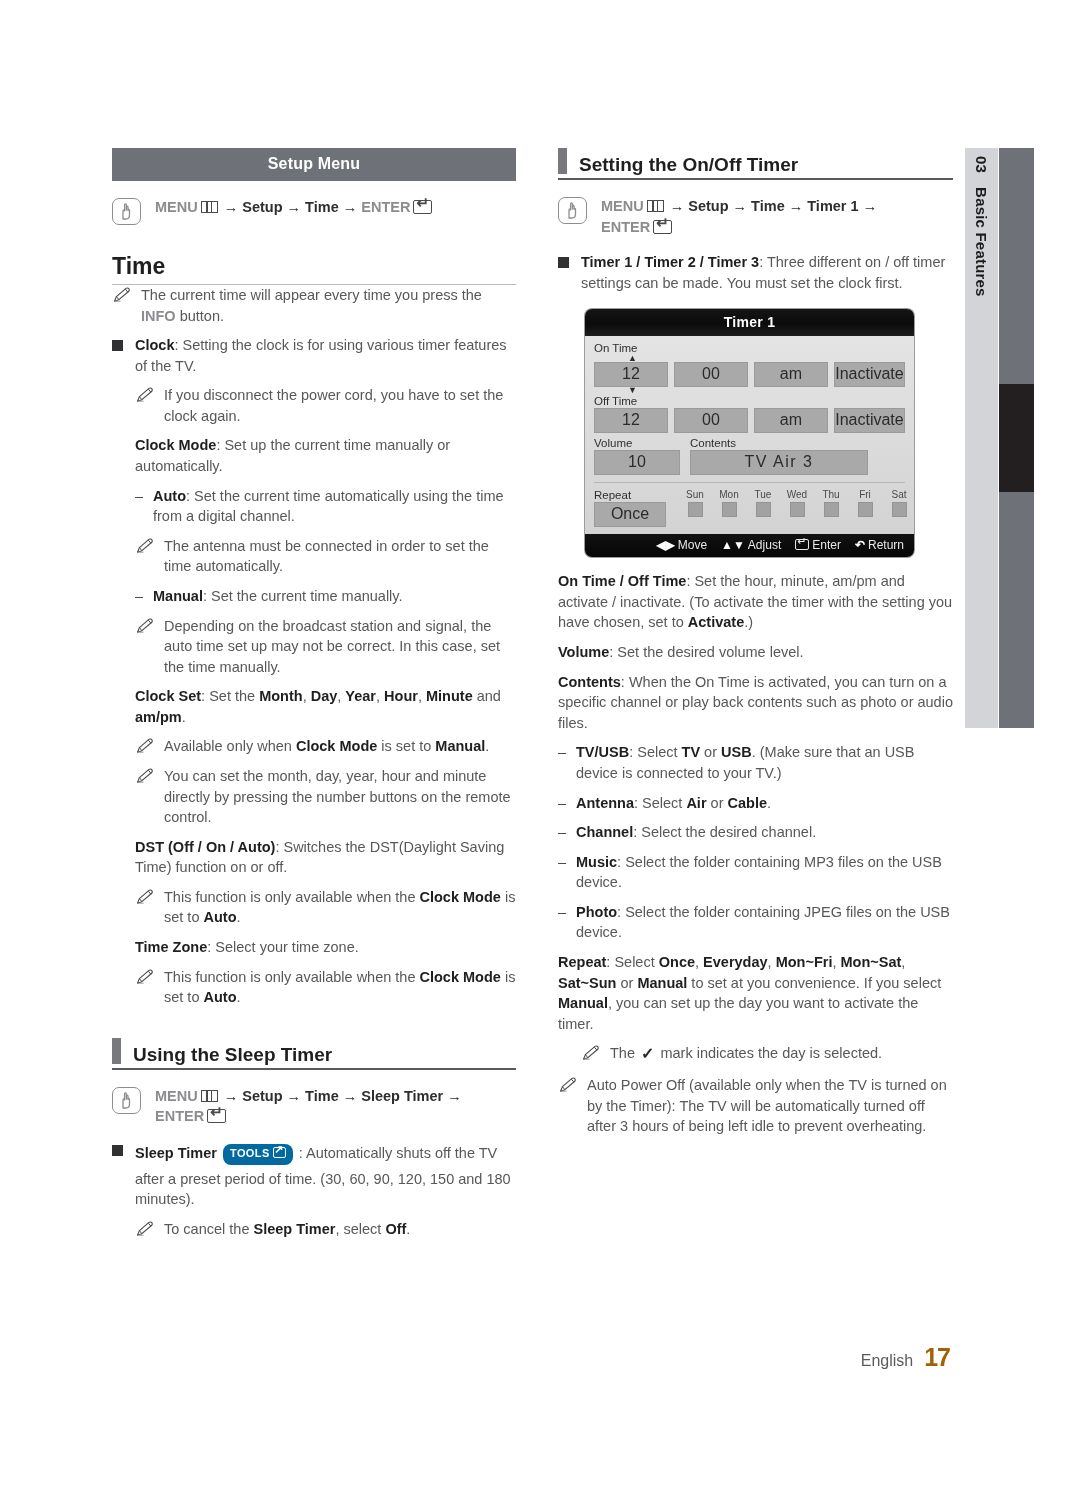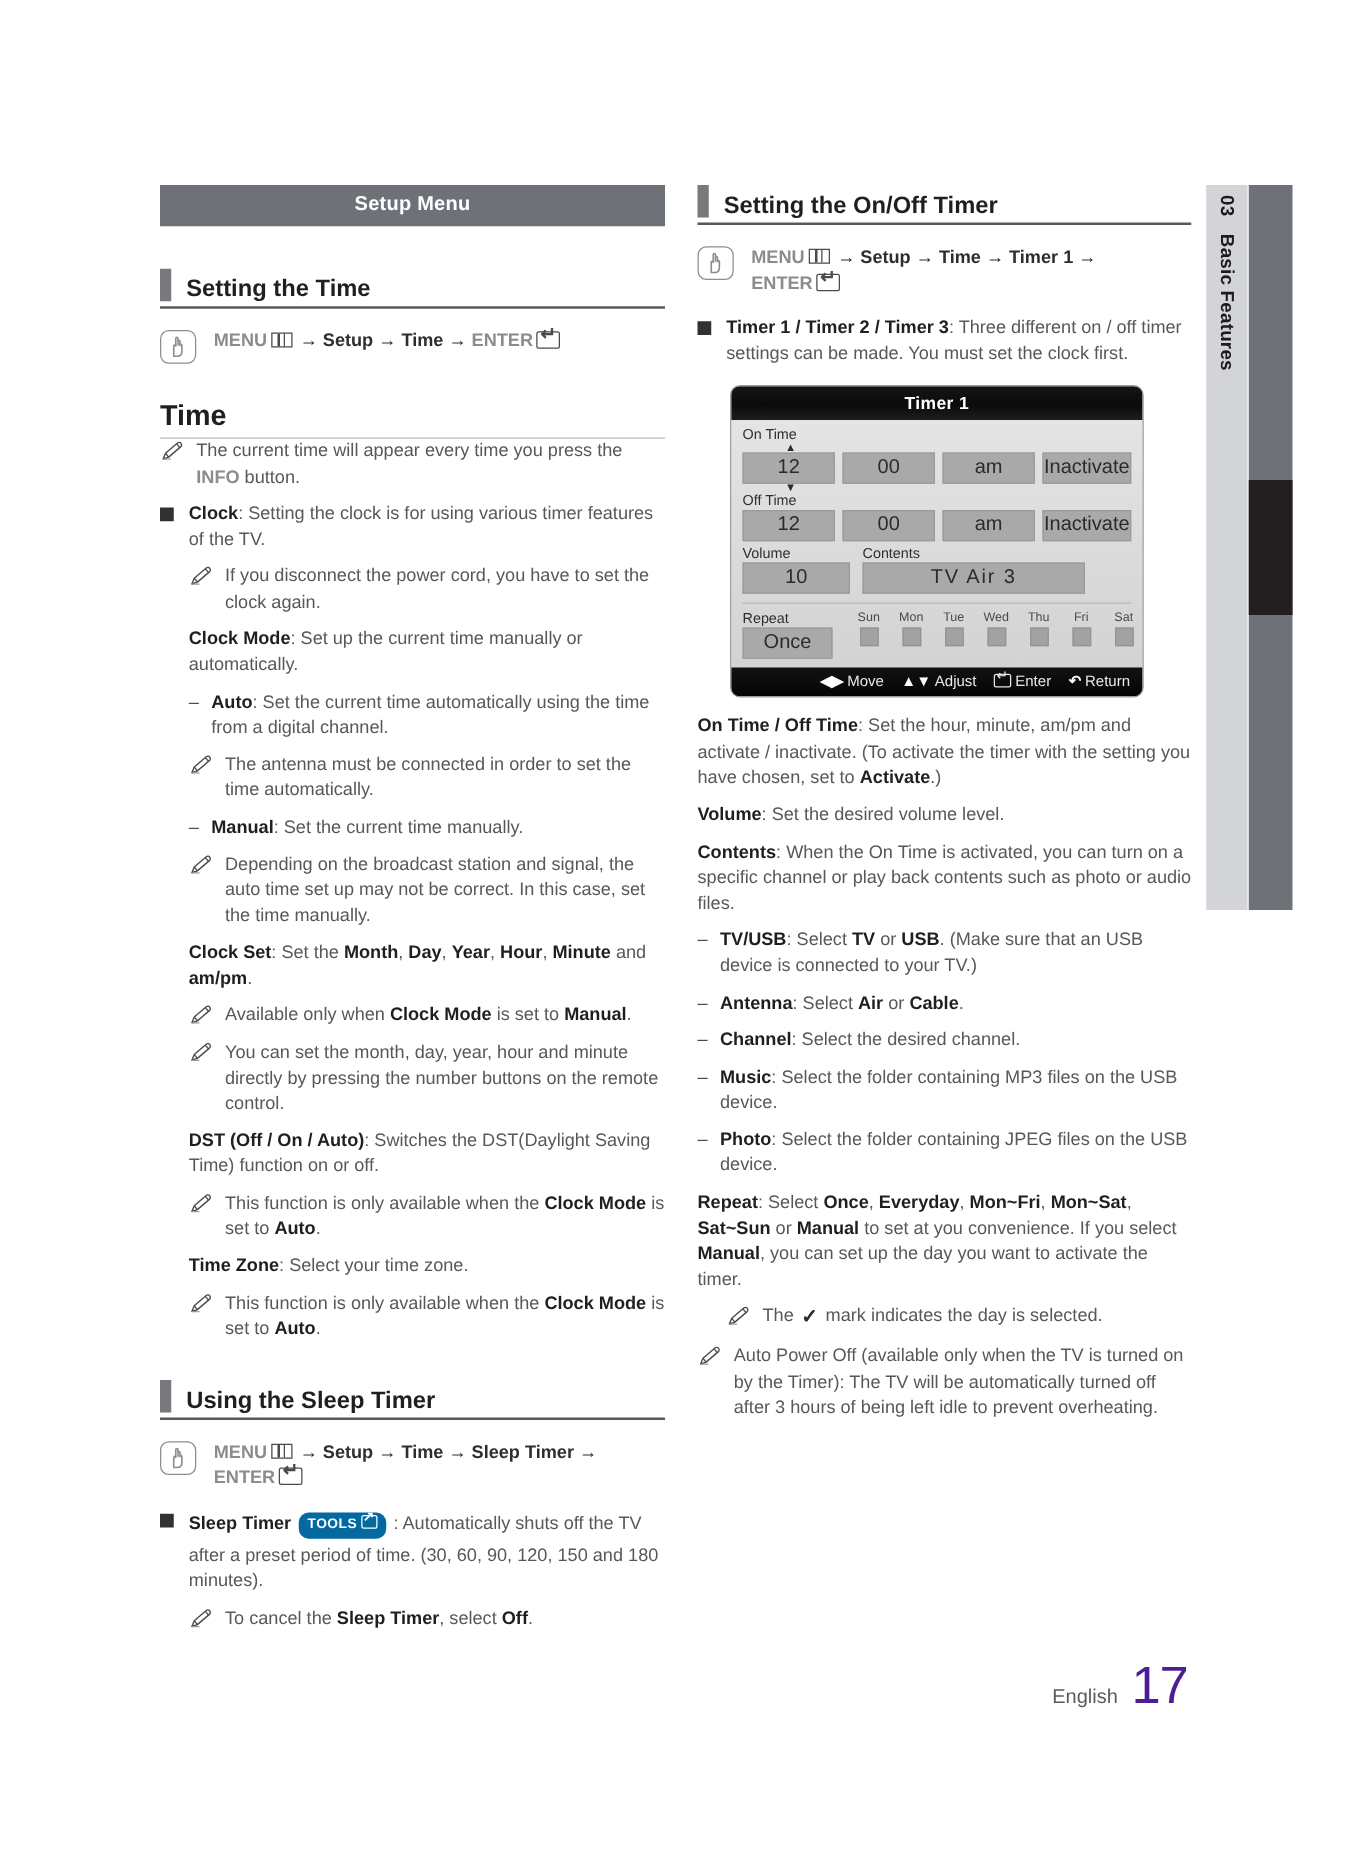--- a/index.html
+++ b/index.html
@@ -64,21 +64,21 @@
     left: 999px;
     top: 384px;
     width: 35px;
     height: 108px;
     background: #231f20;
   }
 
   
   .col-left {
     position: absolute;
-    left: 128px;
+    left: 112px;
     top: 148px;
     width: 404px;
   }
   .col-right {
     position: absolute;
     left: 558px;
     top: 148px;
     width: 395px;
   }
 
@@ -385,23 +385,23 @@
     bottom: 122px;
     display: flex;
     align-items: baseline;
     gap: 11px;
   }
   .footer .lang {
     font-size: 16px;
     color: #5b5b5d;
   }
   .footer .pnum {
-    font-size: 42px;
-    font-weight: normal;
-    color: #4c1d95;
+    font-size: 25px;
+    font-weight: bold;
+    color: #a16207;
     letter-spacing: -1px;
   }
 </style>
 </head>
 <body>
 
 <div class="page">
 
   <div class="sidetab">
     <div class="sidetab-text">
@@ -409,24 +409,20 @@
       <span>Basic Features</span>
     </div>
   </div>
   <div class="sidebar-gray"></div>
   <div class="sidebar-black"></div>
 
   <div class="col-left">
 
     <div class="banner">Setup Menu</div>
 
-    <div class="sec-head first">
-      <div class="sec-bar"></div>
-      <div class="sec-title">Setting the Time</div>
-    </div>
 
     <div class="navline">
       <div class="hand-icon">
         <svg width="18" height="20" viewBox="0 0 18 20">
           <path d="M6 18 L6 10 C6 8.6 7.6 8.6 7.6 10 L7.6 4 C7.6 2.4 9.4 2.4 9.4 4 L9.4 9 L9.4 6.2 C9.4 4.8 11 4.8 11 6.2 L11 9.4 C11 8.2 12.5 8.2 12.5 9.4 L12.5 14 C12.5 16.6 11 18 9 18 Z" fill="none" stroke="#8b8d90" stroke-width="1.3" stroke-linejoin="round"></path>
         </svg>
       </div>
       <div class="navtext">
         <span class="lt">MENU</span><span class="menu-glyph"></span>
         <span class="dk">→</span>

